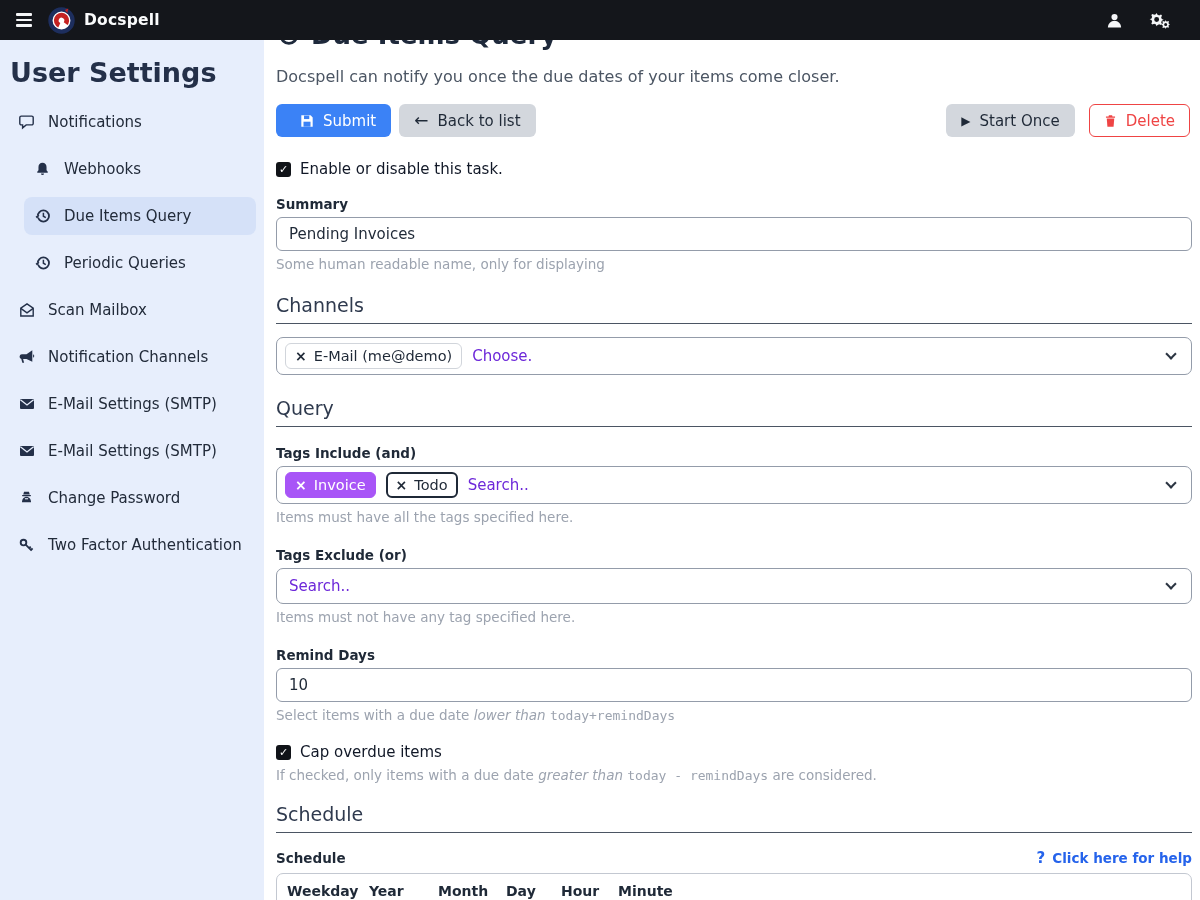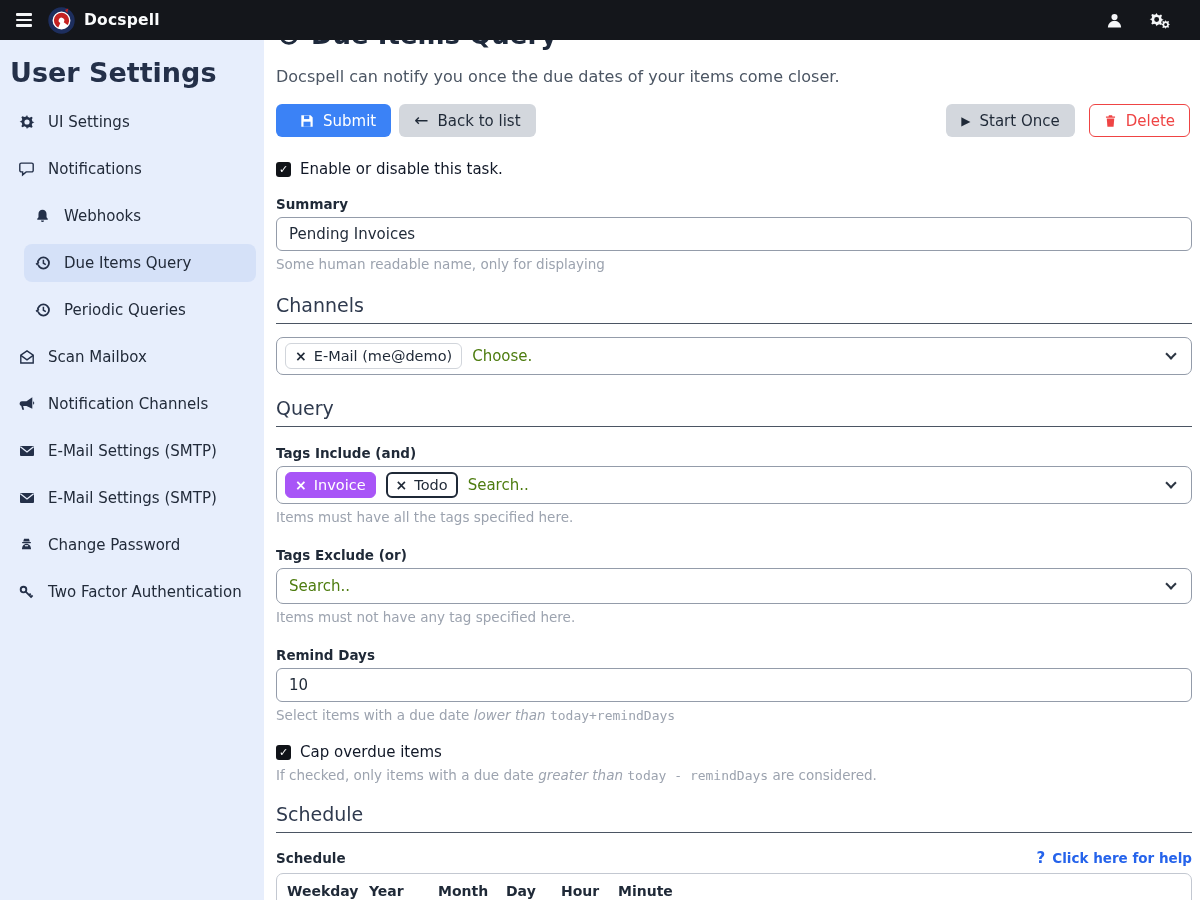--- a/index.html
+++ b/index.html
@@ -75,21 +75,21 @@
     width:8px; height:8px; border-right:2.6px solid #2b3442; border-bottom:2.6px solid #2b3442;
     transform:rotate(45deg); margin-left:auto; margin-top:-5px; flex:0 0 8px;
   }
   .chip {
     display:inline-flex; align-items:center; gap:7px; border:1px solid #d1d5db; border-radius:6px;
     padding:4px 9px; font-size:14.5px; background:#fff; color:#1f2937; cursor:pointer; white-space:nowrap;
   }
   .chip .x { font-weight:bold; font-size:14px; line-height:1; }
   .chip-purple { background:#a855f7; border-color:#a855f7; color:#fff; }
   .chip-dark { border:2px solid #1f2937; padding:3px 8px; }
-  .placeholder { color:#4d7c0f; font-size:15px; }
+  .placeholder { color:#6d28d9; font-size:15px; }
   .sched-row { margin-top:16px; display:flex; justify-content:space-between; align-items:center; }
   .help-link { color:#2563eb; font-weight:bold; font-size:13.5px; display:flex; align-items:center; gap:7px; cursor:pointer; }
   .sched-table { position:relative; margin-top:6px; border:1px solid #c3c8d1; border-radius:7px; height:70px; background:#fff; }
   .sched-table .col-h { position:absolute; top:9px; font-size:14px; font-weight:bold; color:#1f2937; }
   svg { display:block; }
 </style>
 </head>
 <body>
 
 <div class="navbar">
@@ -120,28 +120,20 @@
         <path d="M8 2l.9 2a5.4 5.4 0 0 1 1.6.66L12.6 3.8l1 1-.85 2c.3.5.53 1.03.66 1.6l2 .9-2 .9a5.4 5.4 0 0 1-.66 1.6l.85 2-1 1-2.1-.85a5.4 5.4 0 0 1-1.6.66L8 16l-.9-2a5.4 5.4 0 0 1-1.6-.66l-2.1.85-1-1 .85-2A5.4 5.4 0 0 1 2.6 9.6l-2-.9 2-.9c.13-.57.36-1.1.66-1.6l-.85-2 1-1 2.1.85c.5-.3 1.03-.53 1.6-.66zM8 11.6a2.6 2.6 0 1 0 0-5.2 2.6 2.6 0 0 0 0 5.2z"></path>
         <path d="M17.5 9.5l.55 1.25c.37.08.7.22 1 .41l1.3-.53.62.62-.53 1.3c.2.3.33.63.41 1l1.25.55-1.25.55c-.08.37-.22.7-.41 1l.53 1.3-.62.62-1.3-.53c-.3.2-.63.33-1 .41L17.5 19l-.55-1.25a3.4 3.4 0 0 1-1-.41l-1.3.53-.62-.62.53-1.3c-.2-.3-.33-.63-.41-1L12.9 14.1l1.25-.55c.08-.37.22-.7.41-1l-.53-1.3.62-.62 1.3.53c.3-.2.63-.33 1-.41zm0 6.2a1.6 1.6 0 1 0 0-3.2 1.6 1.6 0 0 0 0 3.2z"></path>
       </svg>
     </span>
   </div>
 </div>
 
 <div class="sidebar">
   <div class="sidebar-title">User Settings</div>
 
-  <div class="side-item">
-    <span class="sicon">
-      <svg width="16" height="16" viewBox="0 0 16 16" fill="#243049" fill-rule="evenodd">
-        <path d="M8 1l.9 2a5.4 5.4 0 0 1 1.6.66L12.6 2.8l1 1-.85 2c.3.5.53 1.03.66 1.6l2 .9-2 .9a5.4 5.4 0 0 1-.66 1.6l.85 2-1 1-2.1-.85a5.4 5.4 0 0 1-1.6.66L8 15l-.9-2a5.4 5.4 0 0 1-1.6-.66l-2.1.85-1-1 .85-2A5.4 5.4 0 0 1 2.6 8.6l-2-.9 2-.9c.13-.57.36-1.1.66-1.6l-.85-2 1-1 2.1.85c.5-.3 1.03-.53 1.6-.66zM8 10.6a2.6 2.6 0 1 0 0-5.2 2.6 2.6 0 0 0 0 5.2z"></path>
-      </svg>
-    </span>
-    <span>UI Settings</span>
-  </div>
 
   <div class="side-item">
     <span class="sicon">
       <svg width="16" height="16" viewBox="0 0 16 16" fill="none" stroke="#243049" stroke-width="1.4">
         <path d="M14.2 3.6v5.8a1.5 1.5 0 0 1-1.5 1.5H7.2l-3.6 3v-3H2.3A1.5 1.5 0 0 1 .8 9.4V3.6a1.5 1.5 0 0 1 1.5-1.5h10.4a1.5 1.5 0 0 1 1.5 1.5z"></path>
       </svg>
     </span>
     <span>Notifications</span>
   </div>
 

